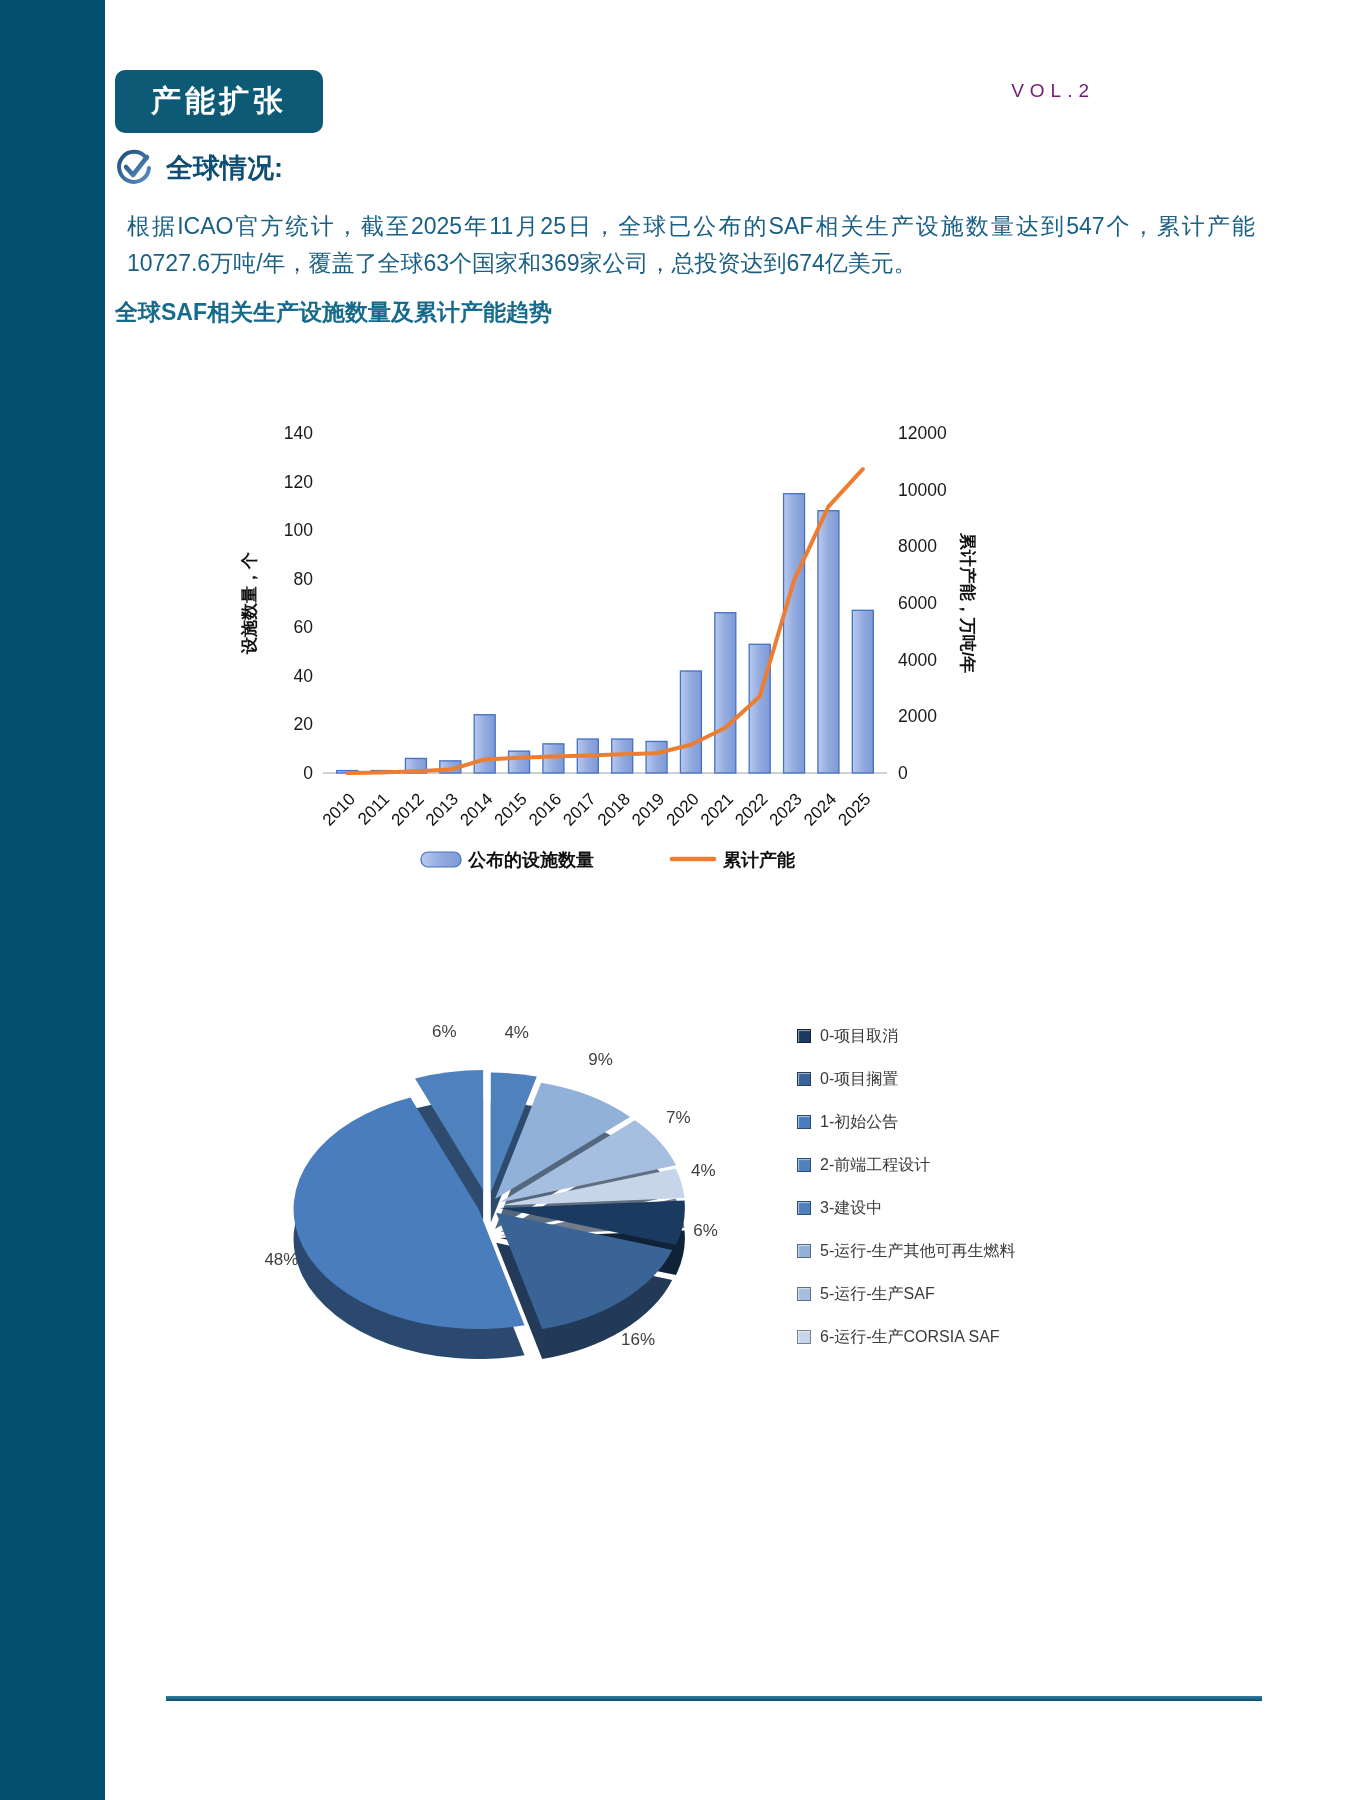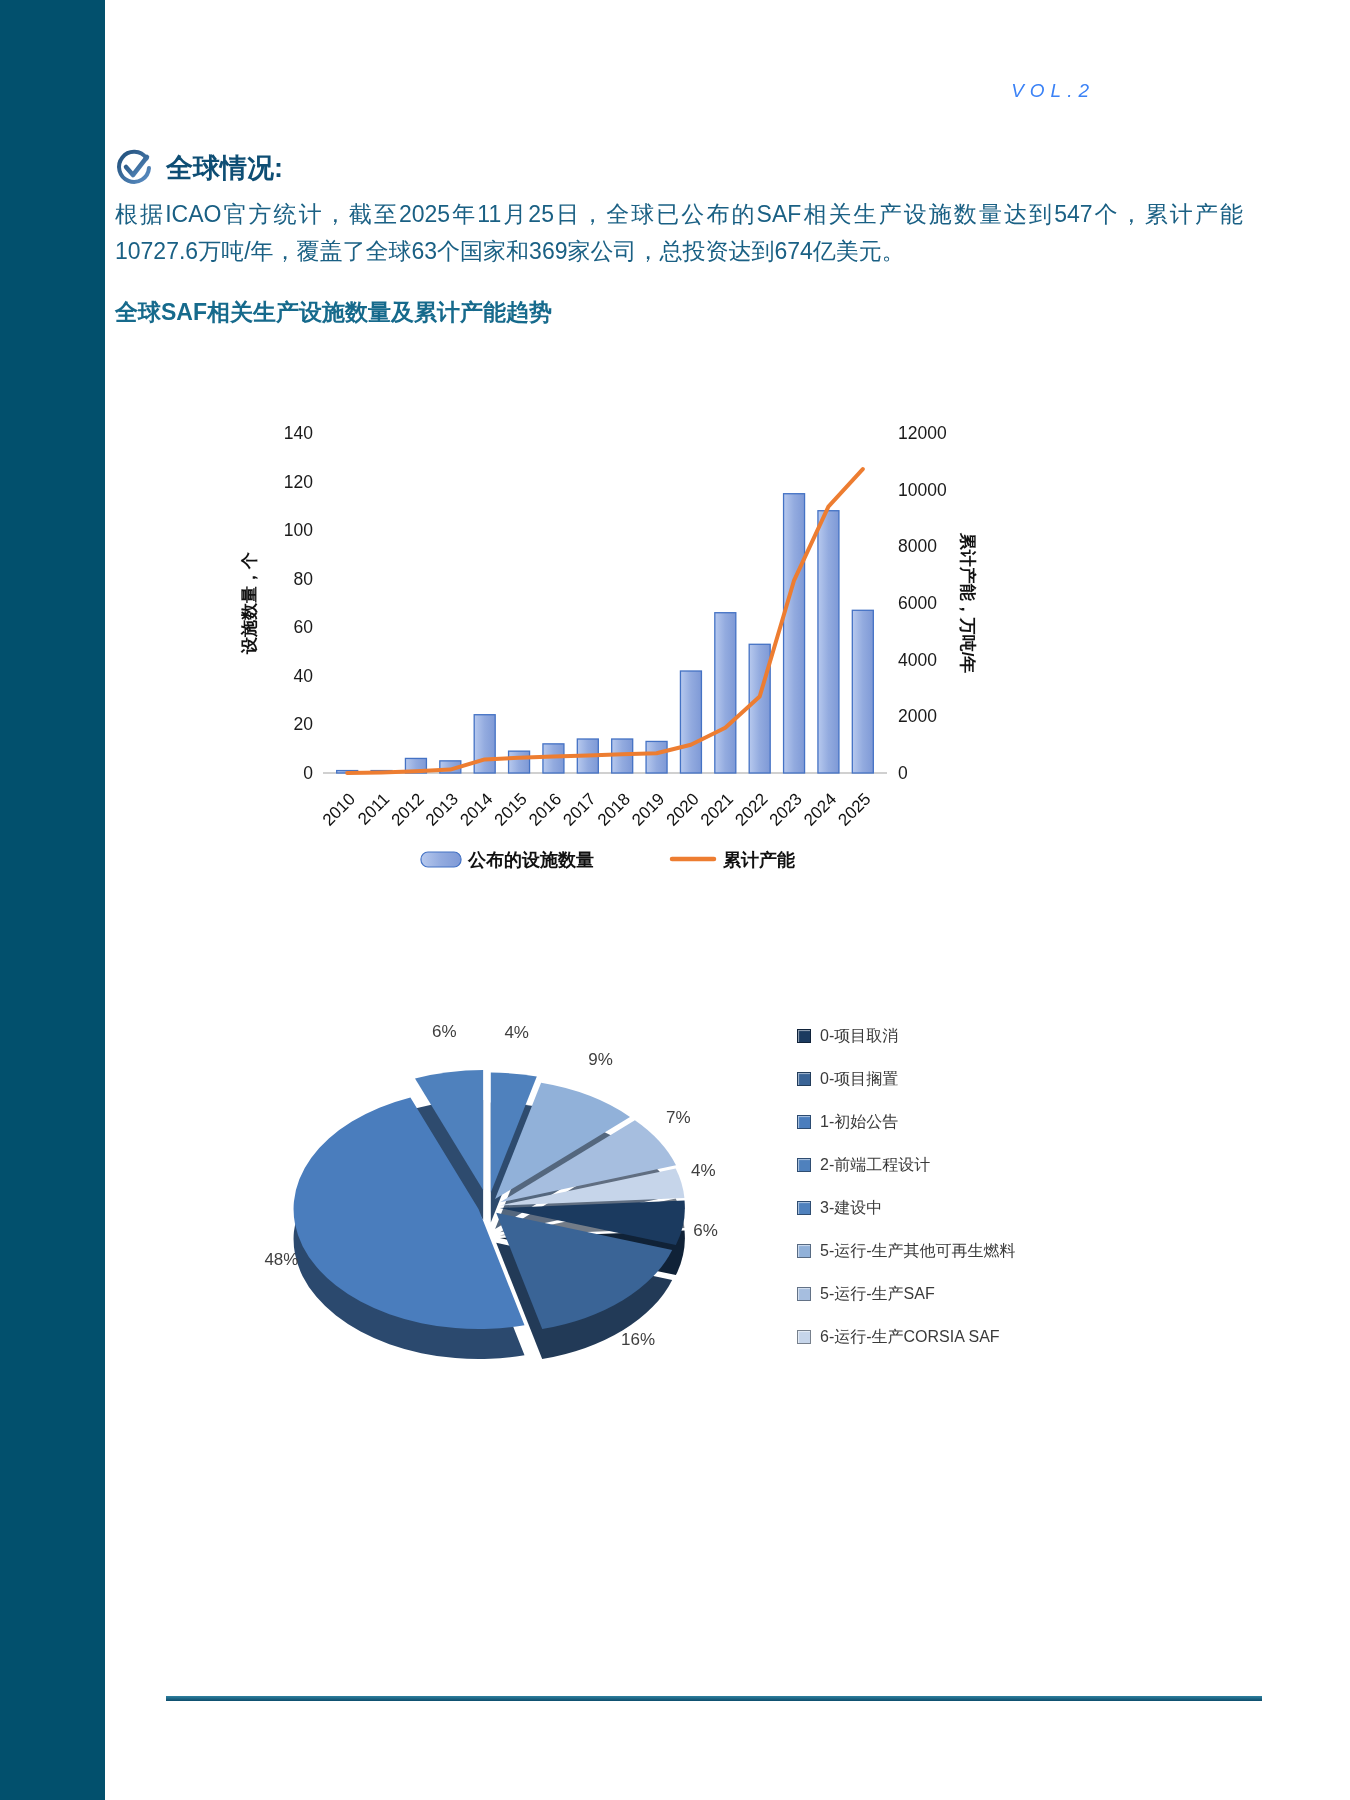--- a/index.html
+++ b/index.html
@@ -2,26 +2,26 @@
 <html><head>
 <meta charset="utf-8">
 <style>
   html,body{margin:0;padding:0;background:#fff;}
   .page{position:relative;width:1350px;height:1800px;background:#ffffff;overflow:hidden;
         font-family:"Liberation Sans",sans-serif;}
   .left-strip{position:absolute;left:0;top:0;width:105px;height:1800px;background:#02506d;}
   .badge{position:absolute;left:115px;top:70px;background:#0d5a77;color:#ffffff;
          font-size:30px;font-weight:bold;letter-spacing:4px;padding:11px 36px;
          border-radius:10px;}
-  .vol{position:absolute;right:255px;top:80px;color:#3b82f6;font-size:19px;
-       letter-spacing:6px;font-weight:500;font-style:italic;}
+  .vol{position:absolute;right:255px;top:80px;color:#701a75;font-size:19px;
+       letter-spacing:6px;font-weight:500;}
   .sec-head{position:absolute;left:112px;top:146px;display:flex;align-items:center;gap:10px;}
   .check-icon{width:44px;height:44px;}
   .sec-title{font-size:27px;font-weight:bold;color:#0e4e74;}
-  .para{position:absolute;left:115px;width:1128px;margin:0;font-size:23px;line-height:37px;
+  .para{position:absolute;left:115px;width:1128px;margin:12px;font-size:23px;line-height:37px;
         color:#1a6084;text-align:justify;}
   .p1{top:196px;}
   .p2{top:928px;}
   .chart-title{position:absolute;left:115px;top:297px;width:1128px;
                font-size:23px;font-weight:bold;color:#166a8c;}
   #combo-svg{position:absolute;left:225px;top:348px;width:760px;height:540px;}
   #pie-svg{position:absolute;left:238px;top:1002px;width:524px;height:403px;}
   #pie-legend{position:absolute;left:797px;top:1026px;}
   .plrow{display:flex;align-items:center;gap:9px;height:20px;margin-bottom:23px;
          font-size:16px;color:#3a3a3a;white-space:nowrap;}
@@ -30,20 +30,21 @@
   .footer-line{position:absolute;left:166px;top:1696px;width:1096px;height:5px;
                background:linear-gradient(#2f81a0,#0c4c6b);}
   svg text{font-family:"Liberation Sans",sans-serif;}
 </style>
 </head>
 <body>
 
 <div class="page">
   <div class="left-strip"></div>
 
+  <div class="badge">产能扩张</div>
   <div class="vol">VOL.2</div>
 
   <div class="sec-head">
     <svg class="check-icon" viewBox="0 0 44 44">
       <defs>
         <linearGradient id="ckg" x1="0" y1="0" x2="1" y2="1">
           <stop offset="0%" stop-color="#1f4e79"></stop>
             <stop offset="100%" stop-color="#5b8ec4"></stop>
         </linearGradient>
       </defs>

